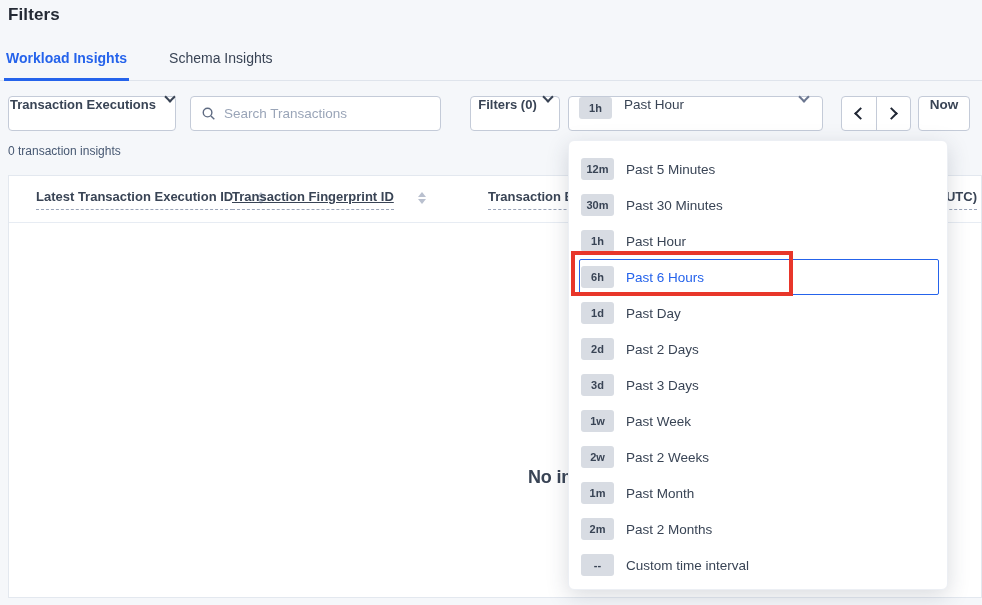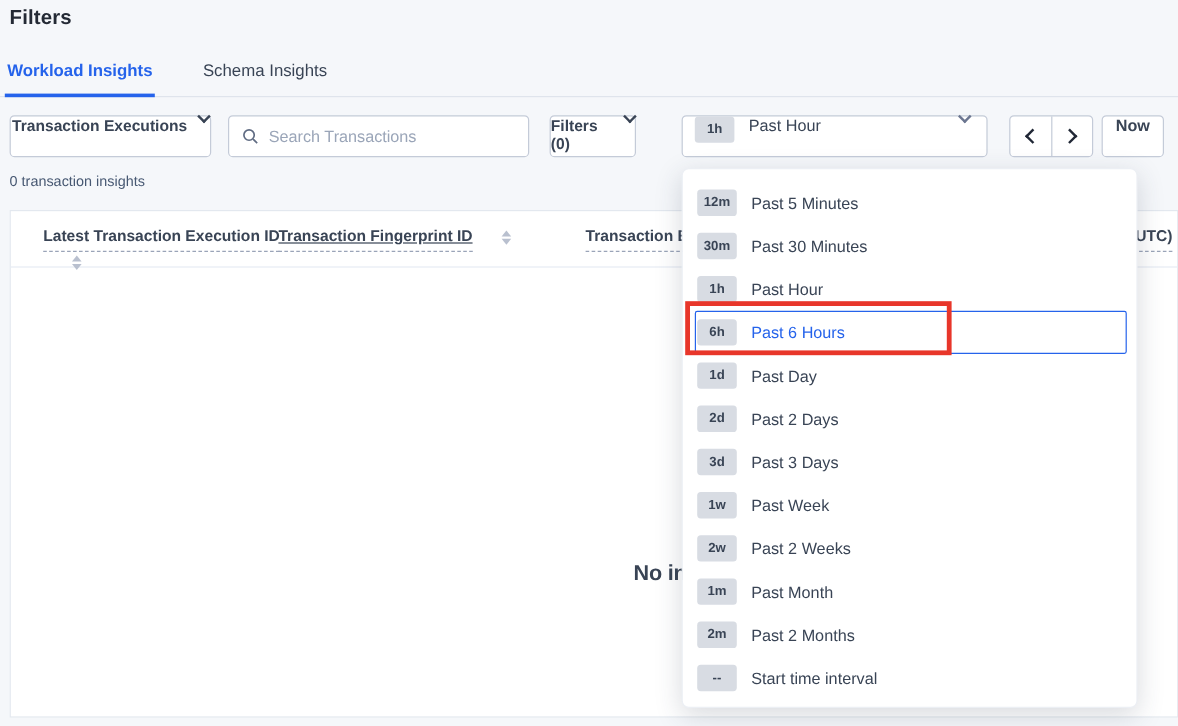--- a/index.html
+++ b/index.html
@@ -11,21 +11,21 @@
   .page-title { position:absolute; left:8px; top:5px; font-size:17px; font-weight:700; color:#242a35; letter-spacing:.1px; }
 
   
   .tabs { position:absolute; left:0; top:44px; width:982px; border-bottom:1px solid #dfe4ec; display:flex; gap:38px; padding-left:4px; }
   .tab { font-size:14px; padding:6px 2px 12px 2px; cursor:pointer; color:#394455; }
   .tab.active { color:#2563eb; font-weight:700; border-bottom:3px solid #2563eb; margin-bottom:-1px; }
 
   
   .toolbar-btn { position:absolute; top:96px; height:35px; background:#fff; border:1px solid #c4cbd8; border-radius:4px; display:flex; justify-content:center; font-size:13px; font-weight:700; color:#394455; cursor:pointer; }
   .type-select { left:8px; width:168px; gap:10px; }
-  .filters-btn { left:458px; width:72px; gap:7px; }
+  .filters-btn { left:470px; width:90px; gap:7px; }
   .now-btn { left:918px; width:52px; font-size:13.5px; }
   .search-box { position:absolute; top:96px; left:190px; width:251px; height:35px; background:#fff; border:1px solid #c4cbd8; border-radius:4px; display:flex; align-items:center; padding:16px 10px; gap:8px; }
   .search-box input { border:none; outline:none; flex:1; font-size:13.5px; font-family:inherit; color:#394455; background:transparent; }
   .search-box input::placeholder { color:#9aa5b8; }
 
   .time-picker { left:568px; width:255px; justify-content:flex-start; padding:0 14px 0 10px; gap:12px; font-weight:400; }
   .time-picker .chev { margin-left:auto; }
 
   .pager { position:absolute; top:96px; left:841px; width:70px; height:35px; background:#fff; border:1px solid #c4cbd8; border-radius:4px; display:flex; }
   .pager .pbtn { flex:1; display:flex; align-items:center; justify-content:center; cursor:pointer; }
@@ -108,21 +108,21 @@
   </div>
 
   <div class="toolbar-btn now-btn">
     <span>Now</span>
   </div>
 
   <div class="results-count">0 transaction insights</div>
 
   <div class="table-panel">
     <div class="thead">
-      <div class="th" style="left:27px;flex-direction:column;">
+      <div class="th" style="left:27px;">
         <span class="th-label">Latest Transaction Execution ID</span>
         <span class="sort-icon">
             <span class="tri-up"></span>
             <span class="tri-down"></span>
           </span>
       </div>
       <div class="th" style="left:223px;text-decoration:underline;">
         <span class="th-label">Transaction Fingerprint ID</span>
         <span class="sort-icon">
             <span class="tri-up"></span>
@@ -179,19 +179,19 @@
     <div class="dd-item">
       <span class="badge">1m</span>
       <span class="dd-label">Past Month</span>
     </div>
     <div class="dd-item">
       <span class="badge">2m</span>
       <span class="dd-label">Past 2 Months</span>
     </div>
     <div class="dd-item">
       <span class="badge">--</span>
-      <span class="dd-label">Start time interval</span>
+      <span class="dd-label">Custom time interval</span>
     </div>
   </div>
 
   <div class="annotation-box"></div>
 
 </div>
 
 </body></html>

